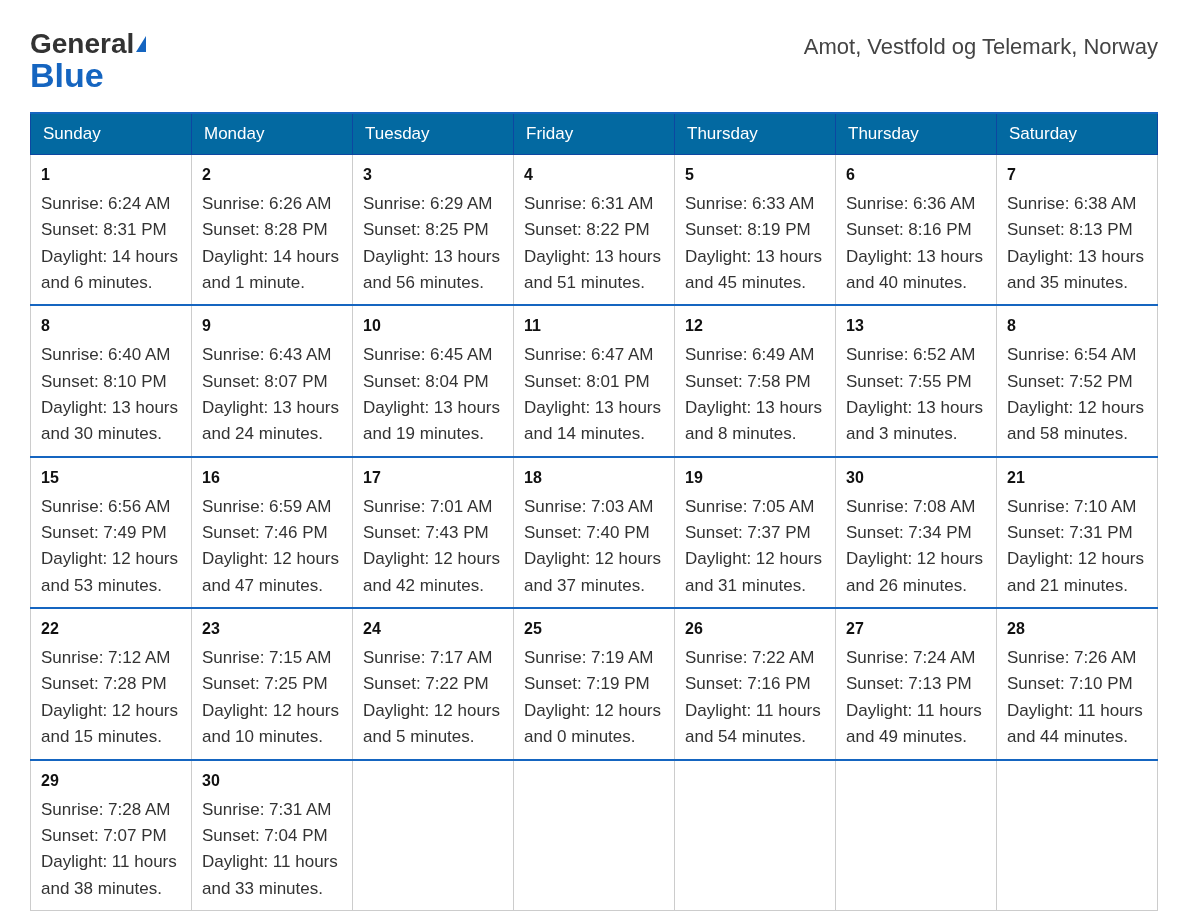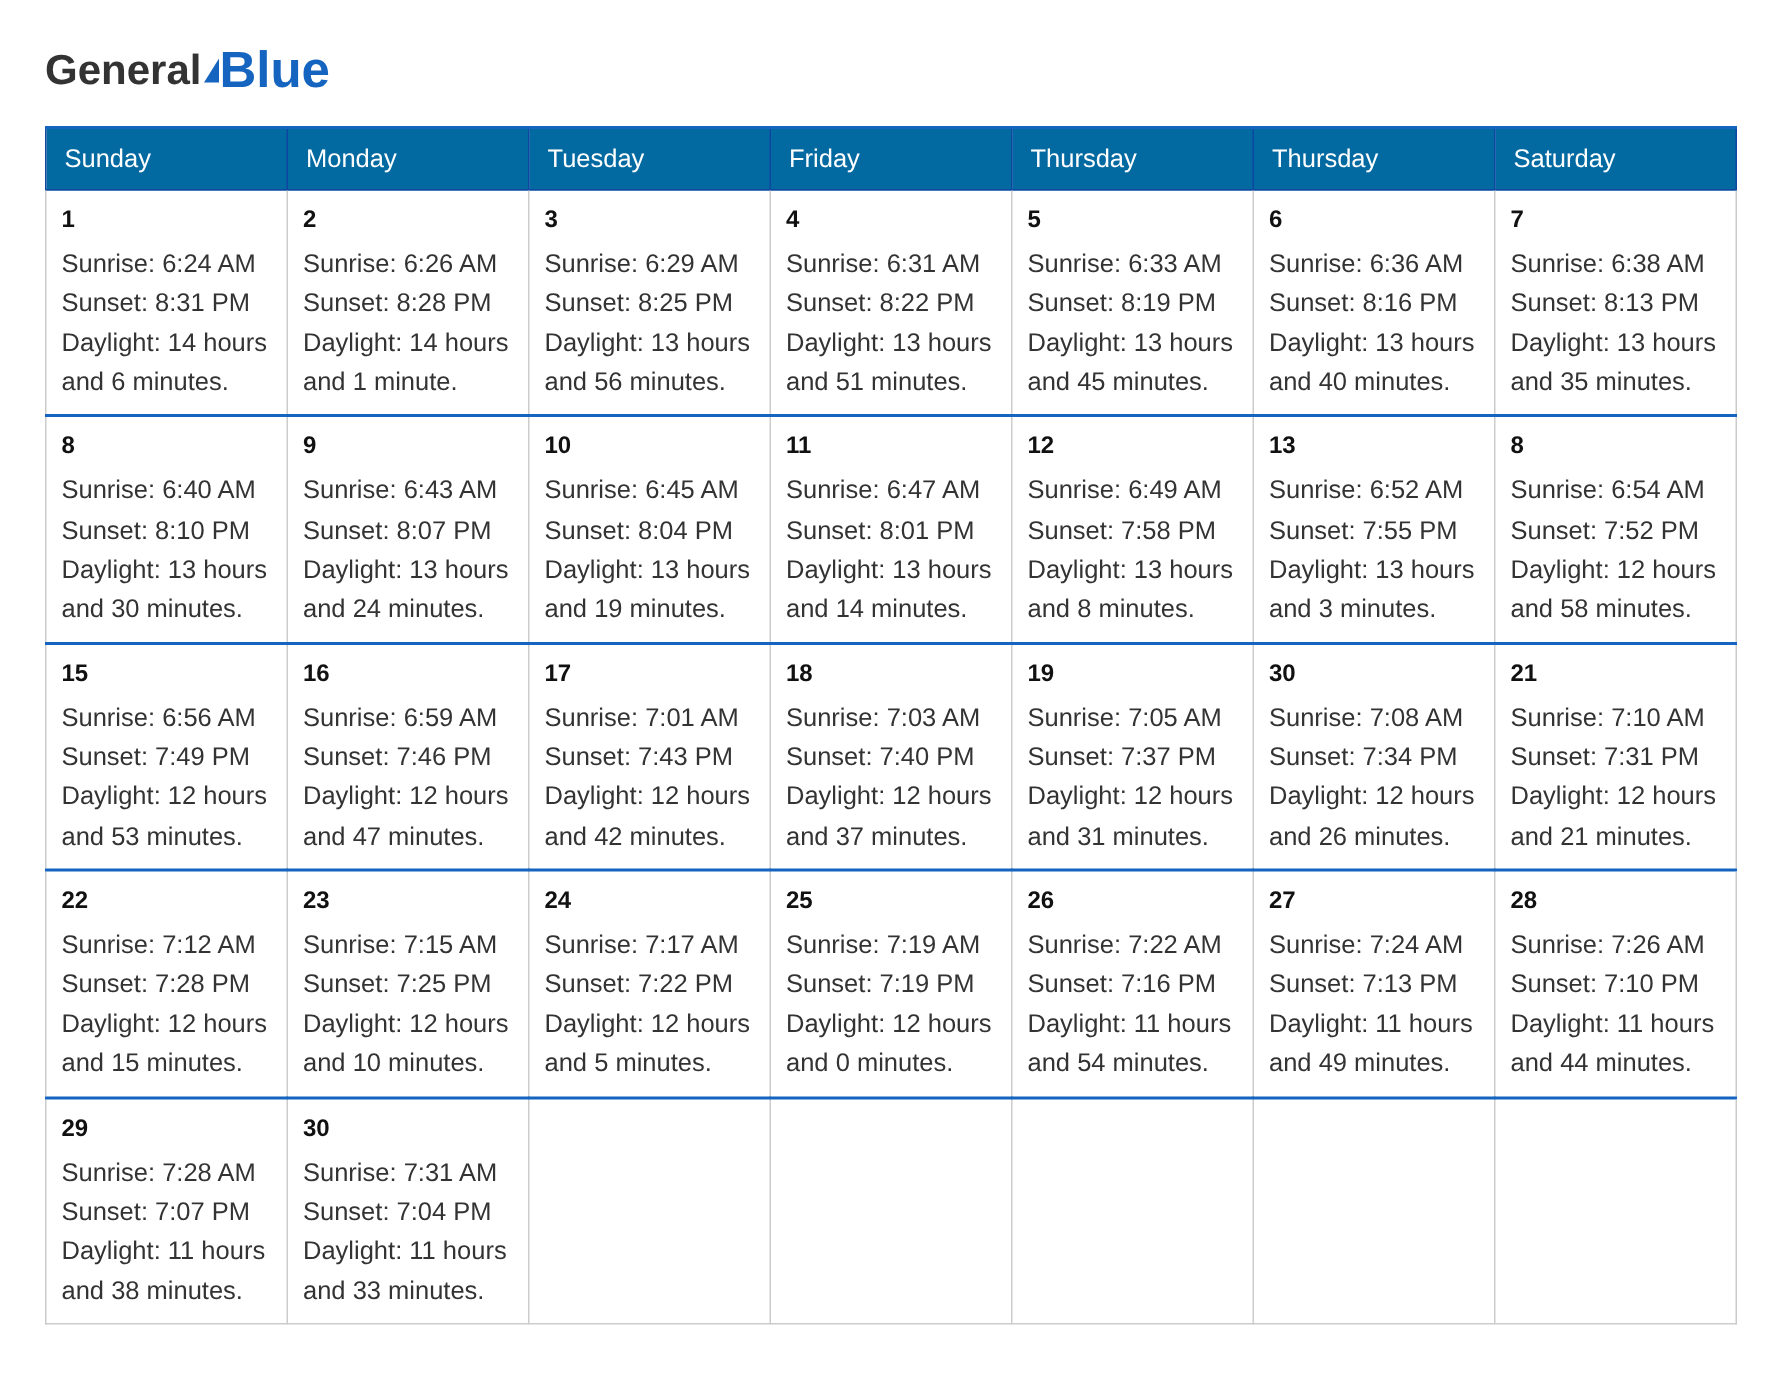--- a/index.html
+++ b/index.html
@@ -11,22 +11,22 @@
       min-height: 918px;
     }
     .header {
       display: flex;
       justify-content: space-between;
       align-items: flex-start;
       margin-bottom: 20px;
     }
     .logo {
       display: flex;
-      flex-direction: row;
-      align-items: center;
+      flex-direction: column;
+      align-items: flex-start;
     }
     .logo-general {
       font-size: 28px;
       font-weight: bold;
       color: #333;
       line-height: 1;
     }
     .logo-blue {
       font-size: 34px;
       font-weight: bold;
@@ -106,20 +106,21 @@
 
 <div class="header">
   <div class="logo">
     <div style="display:flex;align-items:center;">
       <span class="logo-general">General</span>
       <span class="logo-triangle"></span>
     </div>
     <span class="logo-blue">Blue</span>
   </div>
   <div class="title-section">
+    <div class="location">Amot, Vestfold og Telemark, Norway</div>
   </div>
 </div>
 
 <table class="calendar">
   <thead>
     <tr>
     <th>Sunday</th>
         <th>Monday</th>
         <th>Tuesday</th>
         <th>Friday</th>

